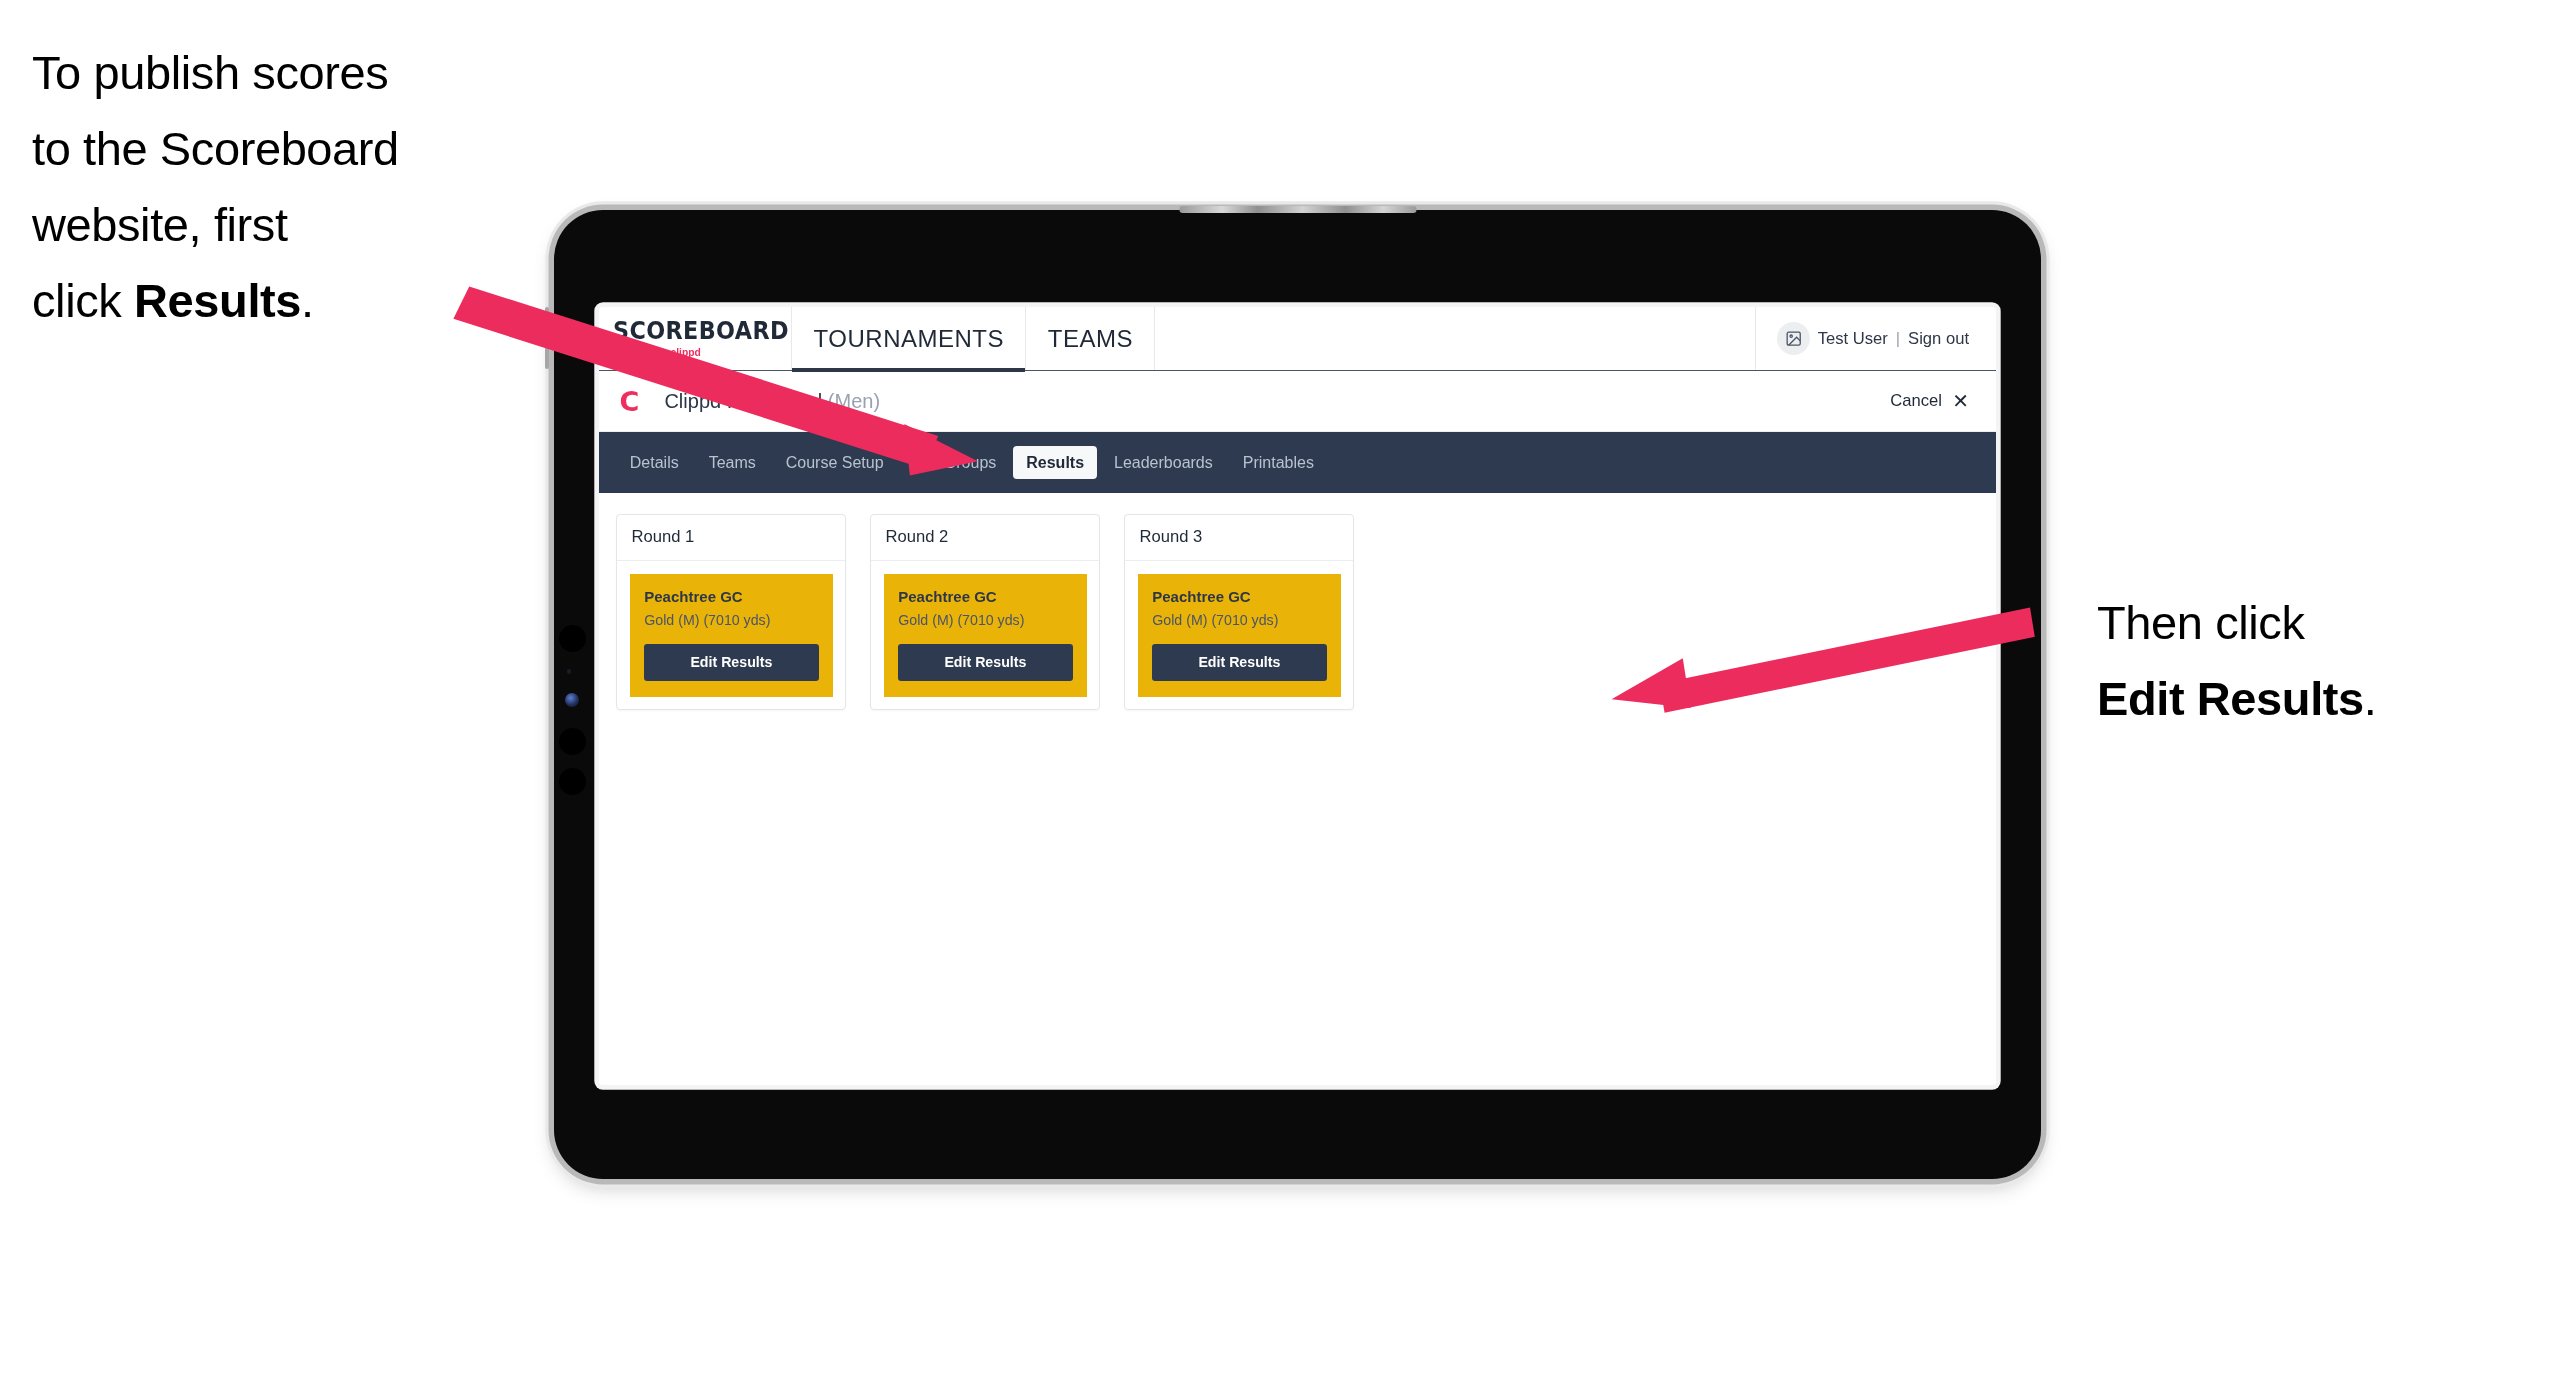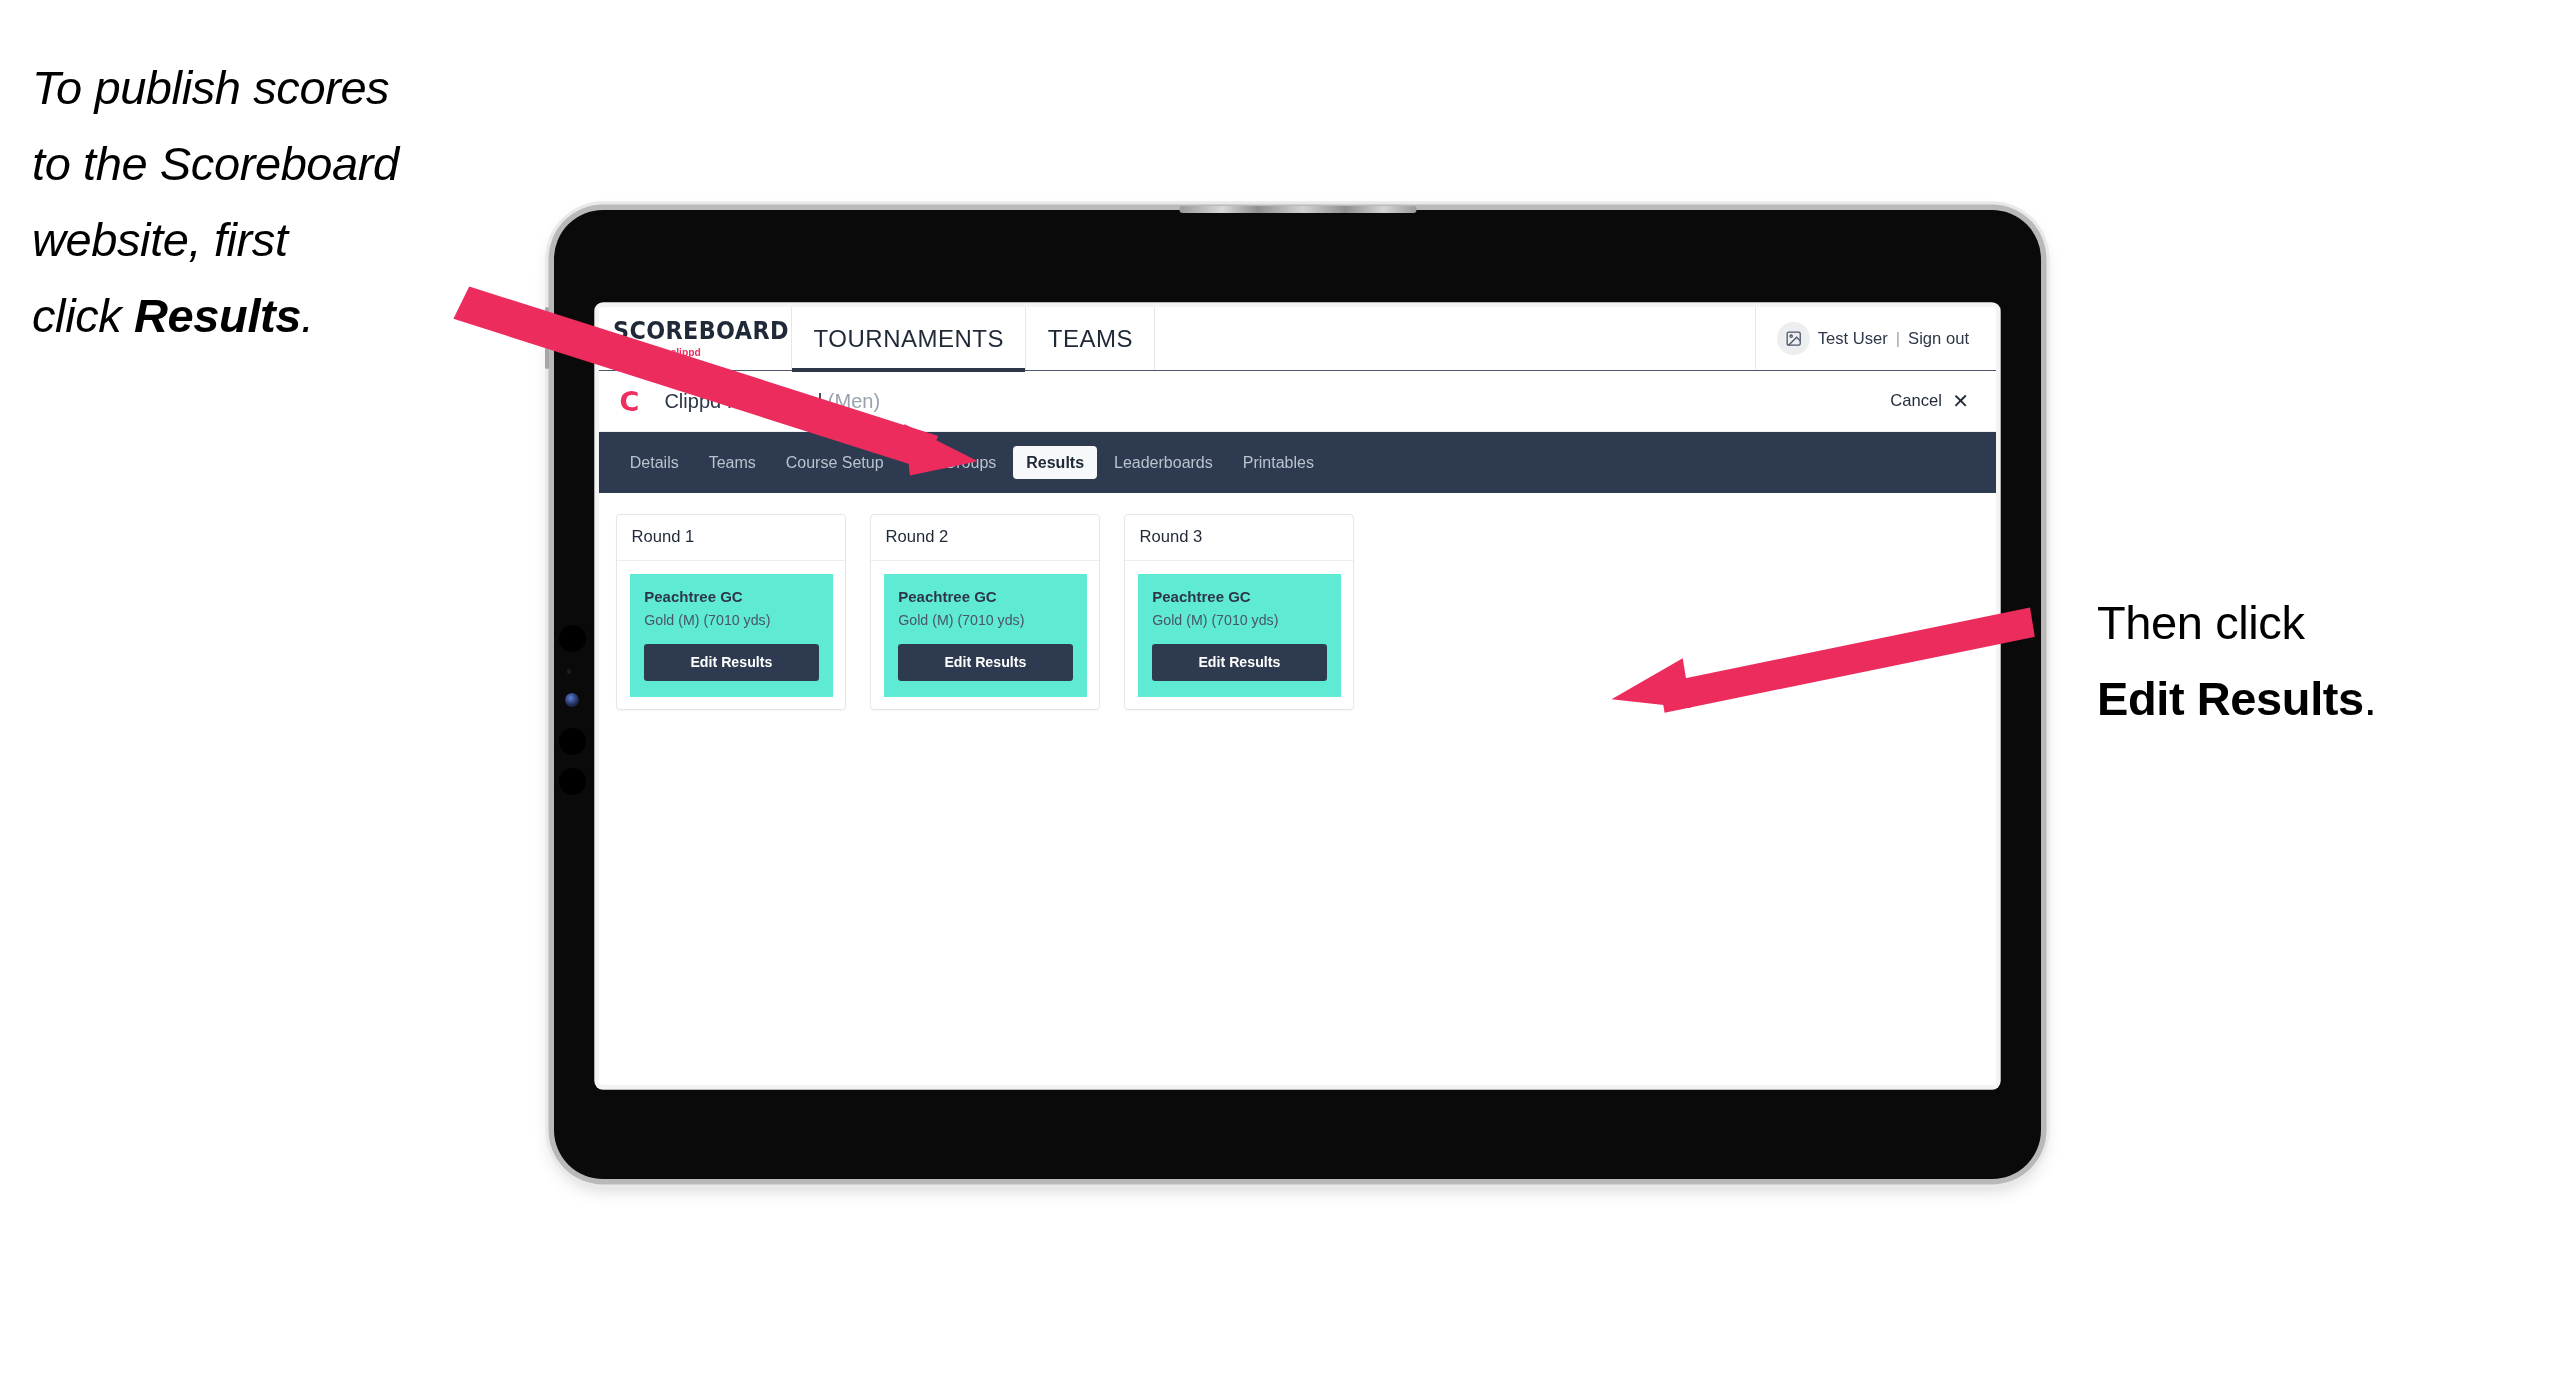--- a/index.html
+++ b/index.html
@@ -19,25 +19,24 @@
   
   .annotation {
     position: absolute;
     color: #000000;
     font-family: "Liberation Sans", sans-serif;
     font-weight: 400;
     letter-spacing: -0.4px;
   }
   #annotation-left {
     left: 32px;
-    top: 50px;
+    top: 35px;
     width: 522px;
     font-size: 47px;
     line-height: 1.62;
-    font-style: italic;
   }
   #annotation-right {
     left: 2097px;
     top: 585px;
     width: 443px;
     font-size: 47px;
     line-height: 1.62;
   }
   .annotation b { font-weight: 700; }
 
@@ -255,21 +254,21 @@
     box-shadow: 0 0.8px 1.6px rgba(0,0,0,0.04);
   }
   .round-card-header {
     padding: 12.7px 14.2px;
     font-size: 16.6px;
     color: #1f2937;
     border-bottom: 0.8px solid #ebeef0;
   }
   .round-card-body { padding: 12.7px; }
   .course-box {
-    background: #5eead4;
+    background: #eab308;
     padding: 14.2px 14.2px 16px 14.2px;
   }
   .course-name {
     font-size: 15px;
     font-weight: 700;
     color: #2d3748;
     margin-bottom: 7.1px;
   }
   .course-tee {
     font-size: 14.2px;

